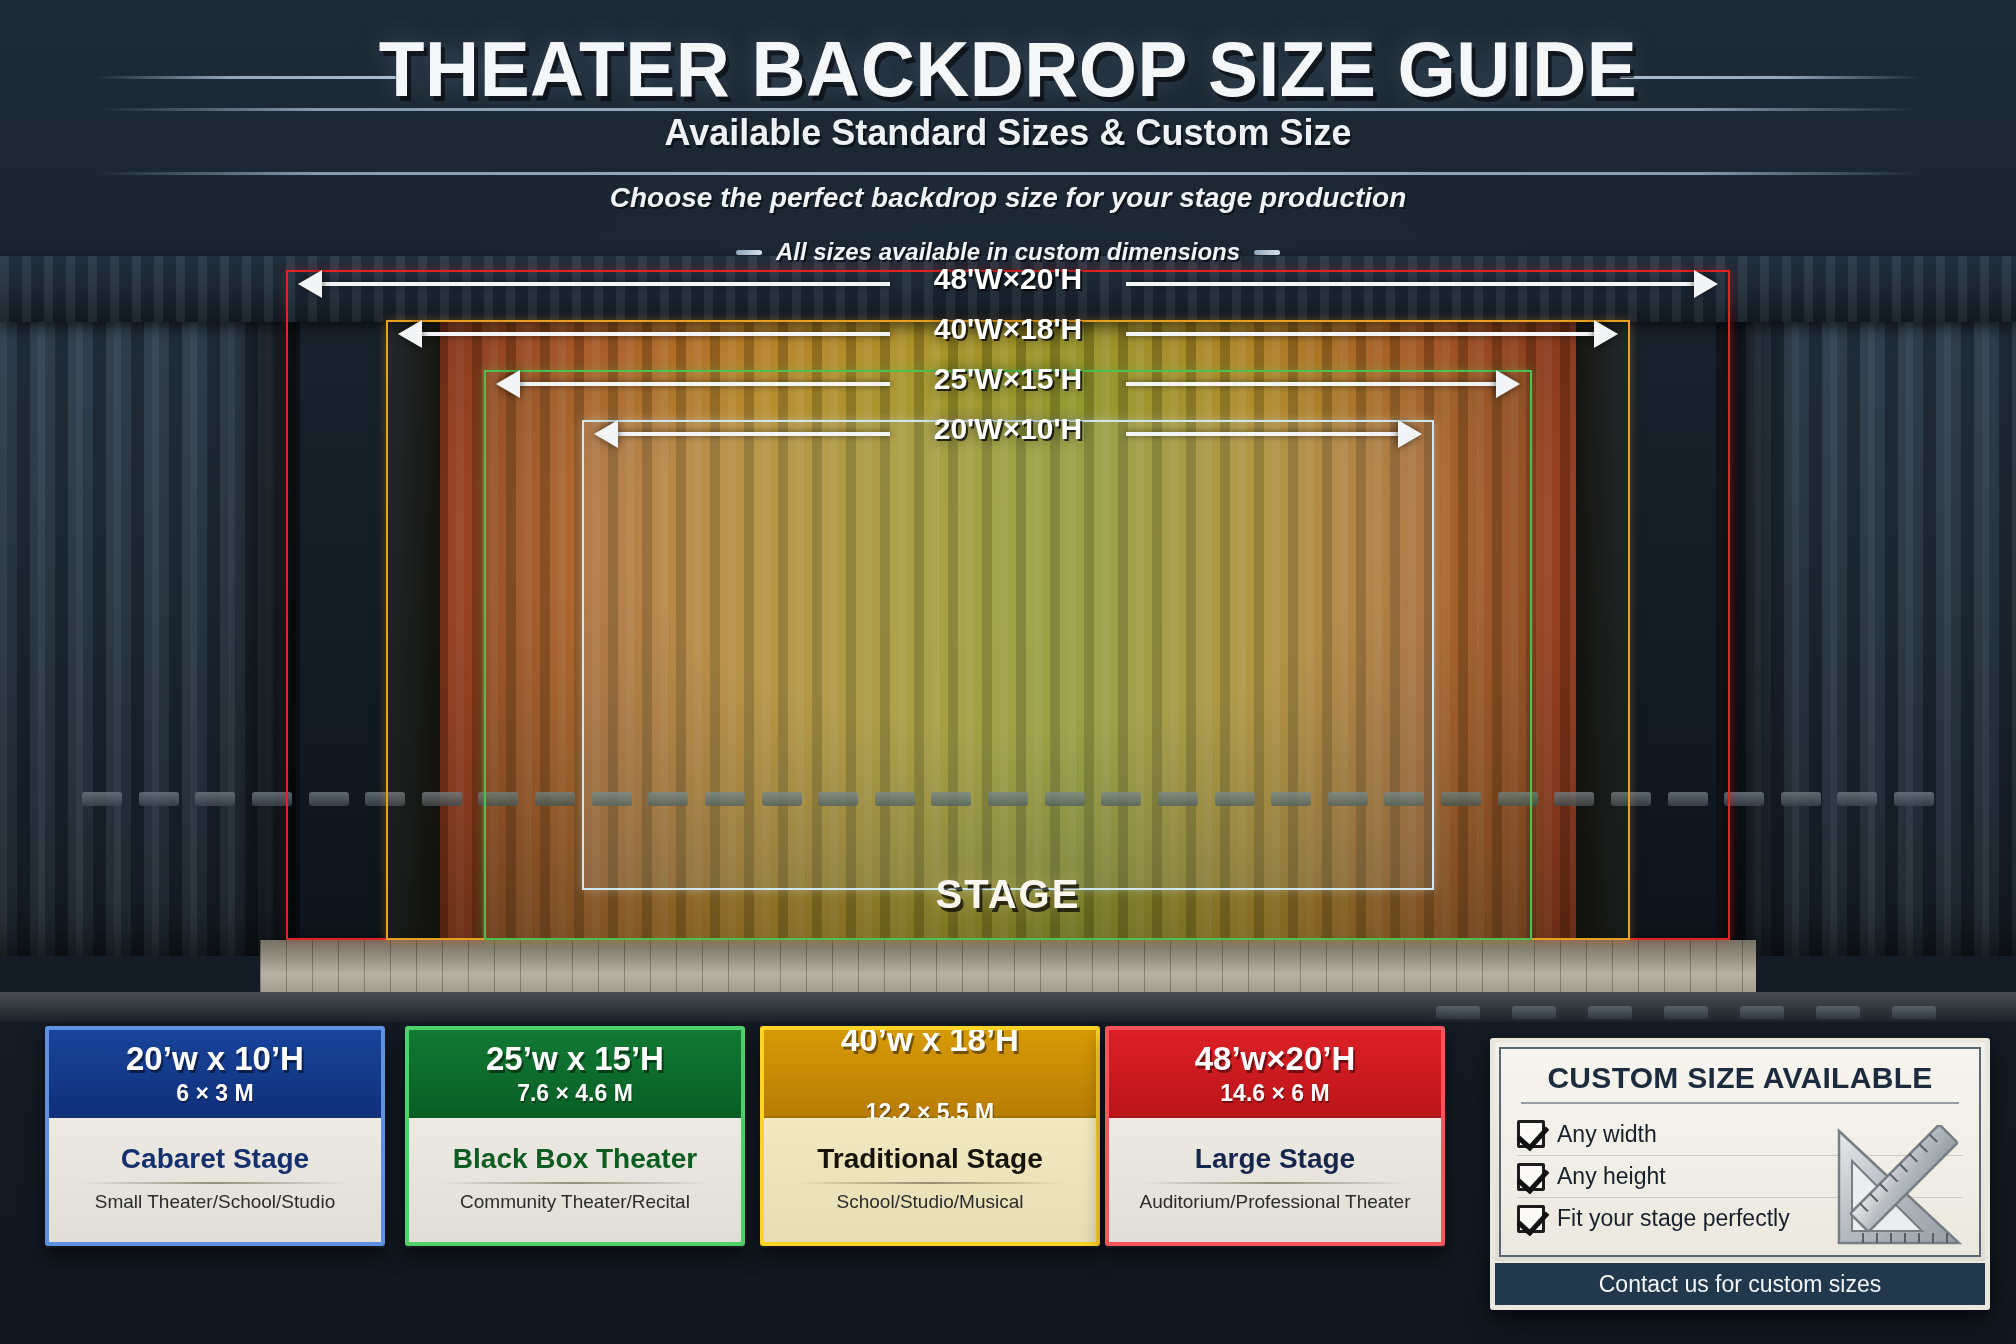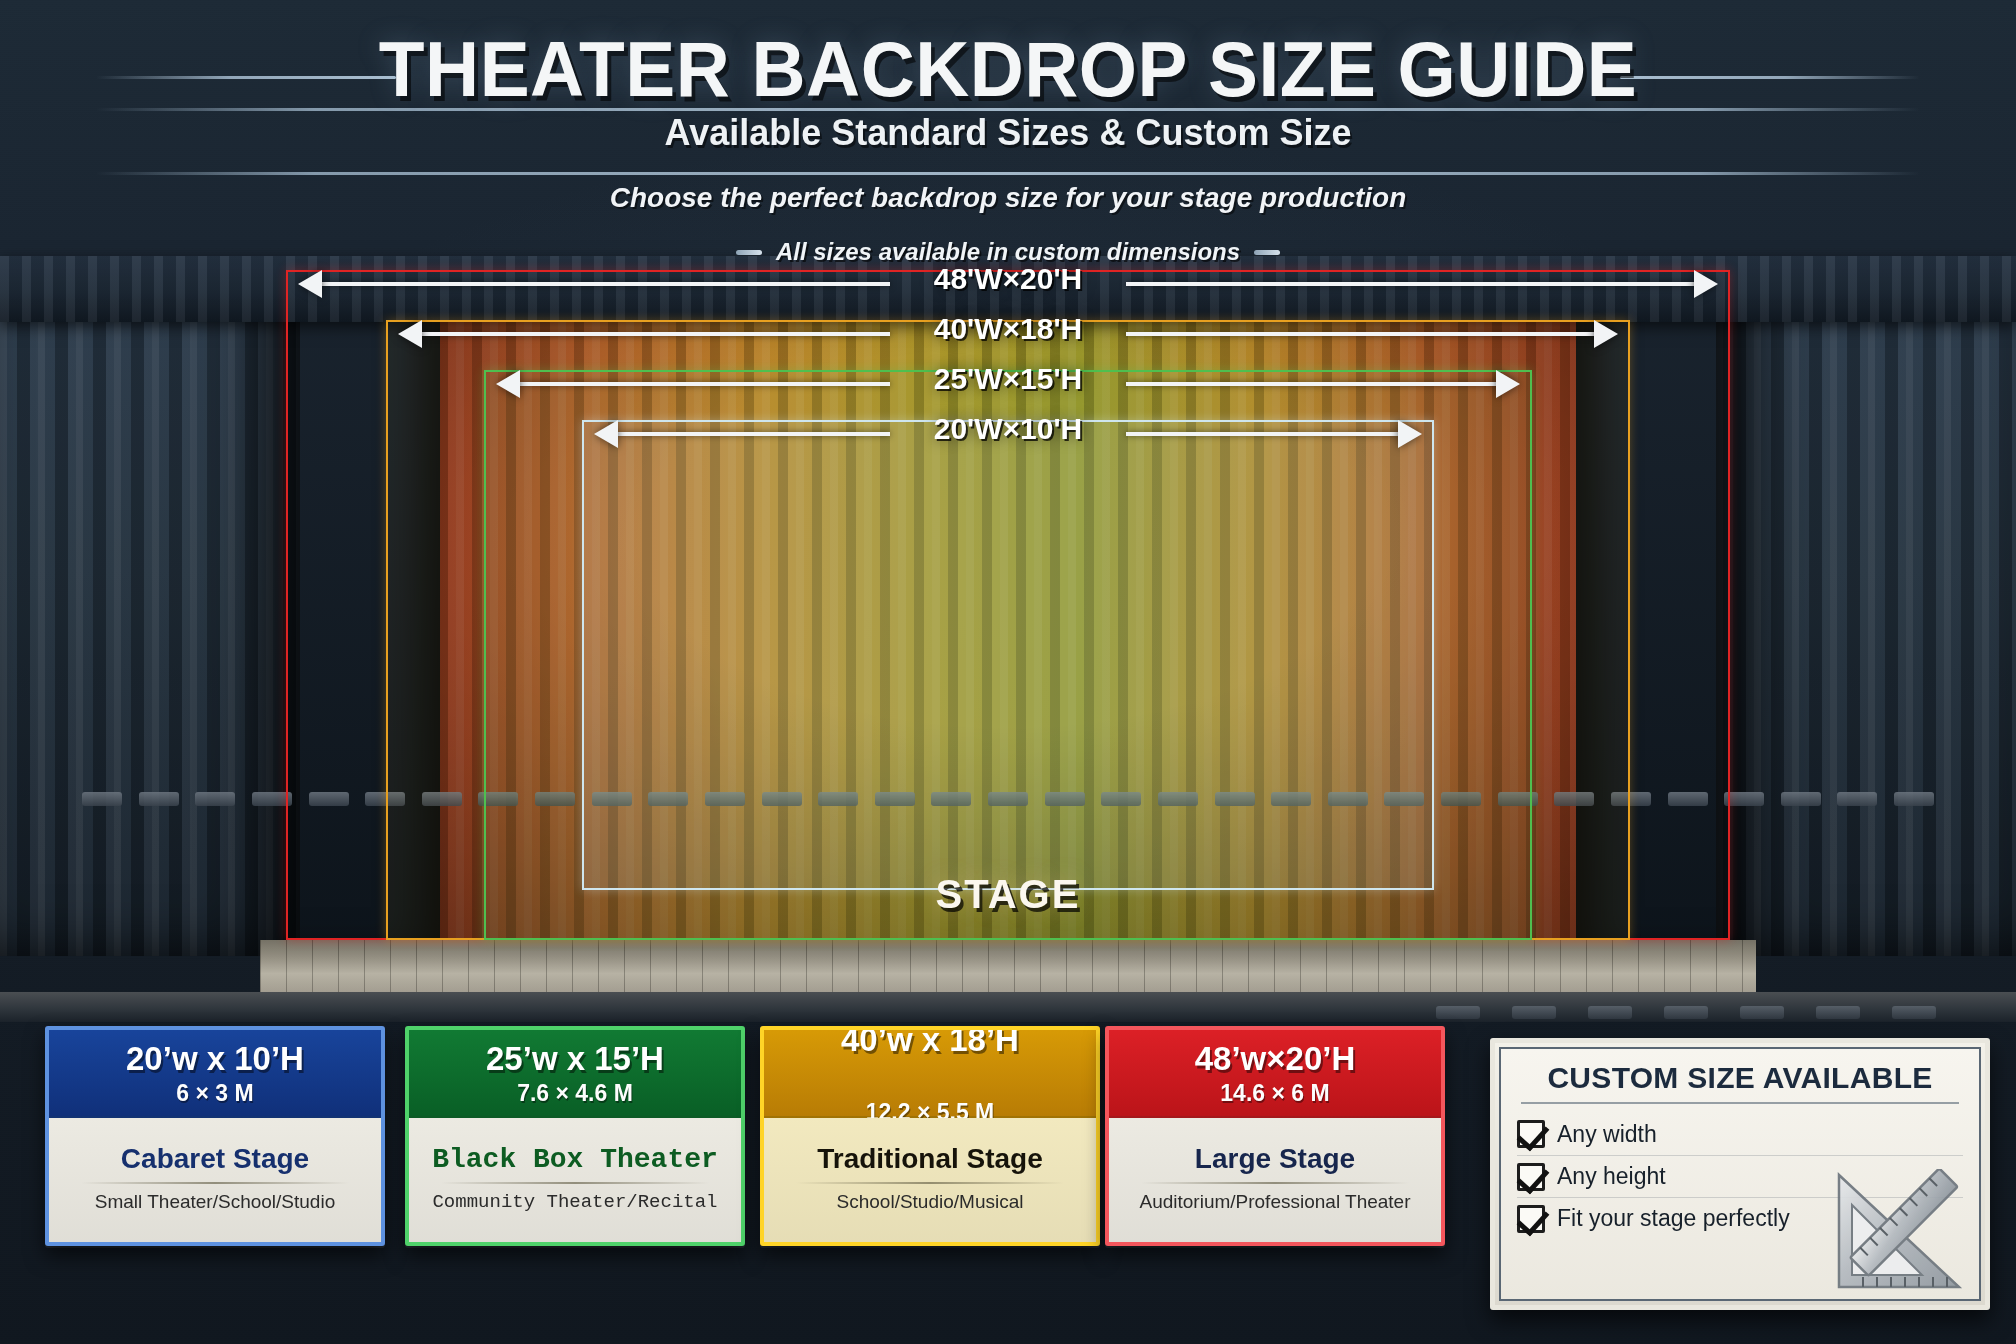--- a/index.html
+++ b/index.html
@@ -361,21 +361,21 @@
           <div class="card-title" style="color: rgb(22, 48, 110);">Cabaret Stage</div>
           <div class="card-sep"></div>
           <div class="card-desc">Small Theater/School/Studio</div>
         </div>
       </div>
       <div class="card" style="left: 405px; background: rgb(236, 234, 226); border: 4px solid rgb(79, 210, 106);">
         <div class="card-head" style="background: linear-gradient(rgb(17, 122, 51) 0%, rgb(9, 95, 38) 100%); justify-content: center;">
           <div class="card-dim">25’w x 15’H</div>
           <div class="card-met">7.6 × 4.6 M</div>
         </div>
-        <div class="card-body" style="background: linear-gradient(rgb(236, 234, 226) 0%, rgba(0, 0, 0, 0.05) 100%), rgb(236, 234, 226); font-family: Liberation Mono, monospace;">
+        <div class="card-body" style="background: linear-gradient(rgb(236, 234, 226) 0%, rgba(0, 0, 0, 0.05) 100%), rgb(236, 234, 226);">
           <div class="card-title" style="color: rgb(13, 92, 34);">Black Box Theater</div>
           <div class="card-sep"></div>
           <div class="card-desc">Community Theater/Recital</div>
         </div>
       </div>
       <div class="card" style="left: 760px; background: rgb(242, 233, 191); border: 4px solid rgb(255, 212, 39);">
         <div class="card-head" style="background: linear-gradient(rgb(215, 154, 6) 0%, rgb(184, 124, 5) 100%); gap: 40px;">
           <div class="card-dim">40’w x 18’H</div>
           <div class="card-met">12.2 × 5.5 M</div>
         </div>
@@ -443,14 +443,15 @@
             <line x1="68" y1="50" x2="68" y2="61"></line>
               <line x1="82" y1="50" x2="82" y2="61"></line>
             <line x1="96" y1="50" x2="96" y2="61"></line>
               <line x1="110" y1="50" x2="110" y2="61"></line>
             <line x1="124" y1="50" x2="124" y2="61"></line>
               <line x1="138" y1="50" x2="138" y2="61"></line>
           </g>
         </g>
       </svg>
     </div>
+    <div id="cp-footer">Contact us for custom sizes</div>
   </div>
 </div>
 
 </body></html>

